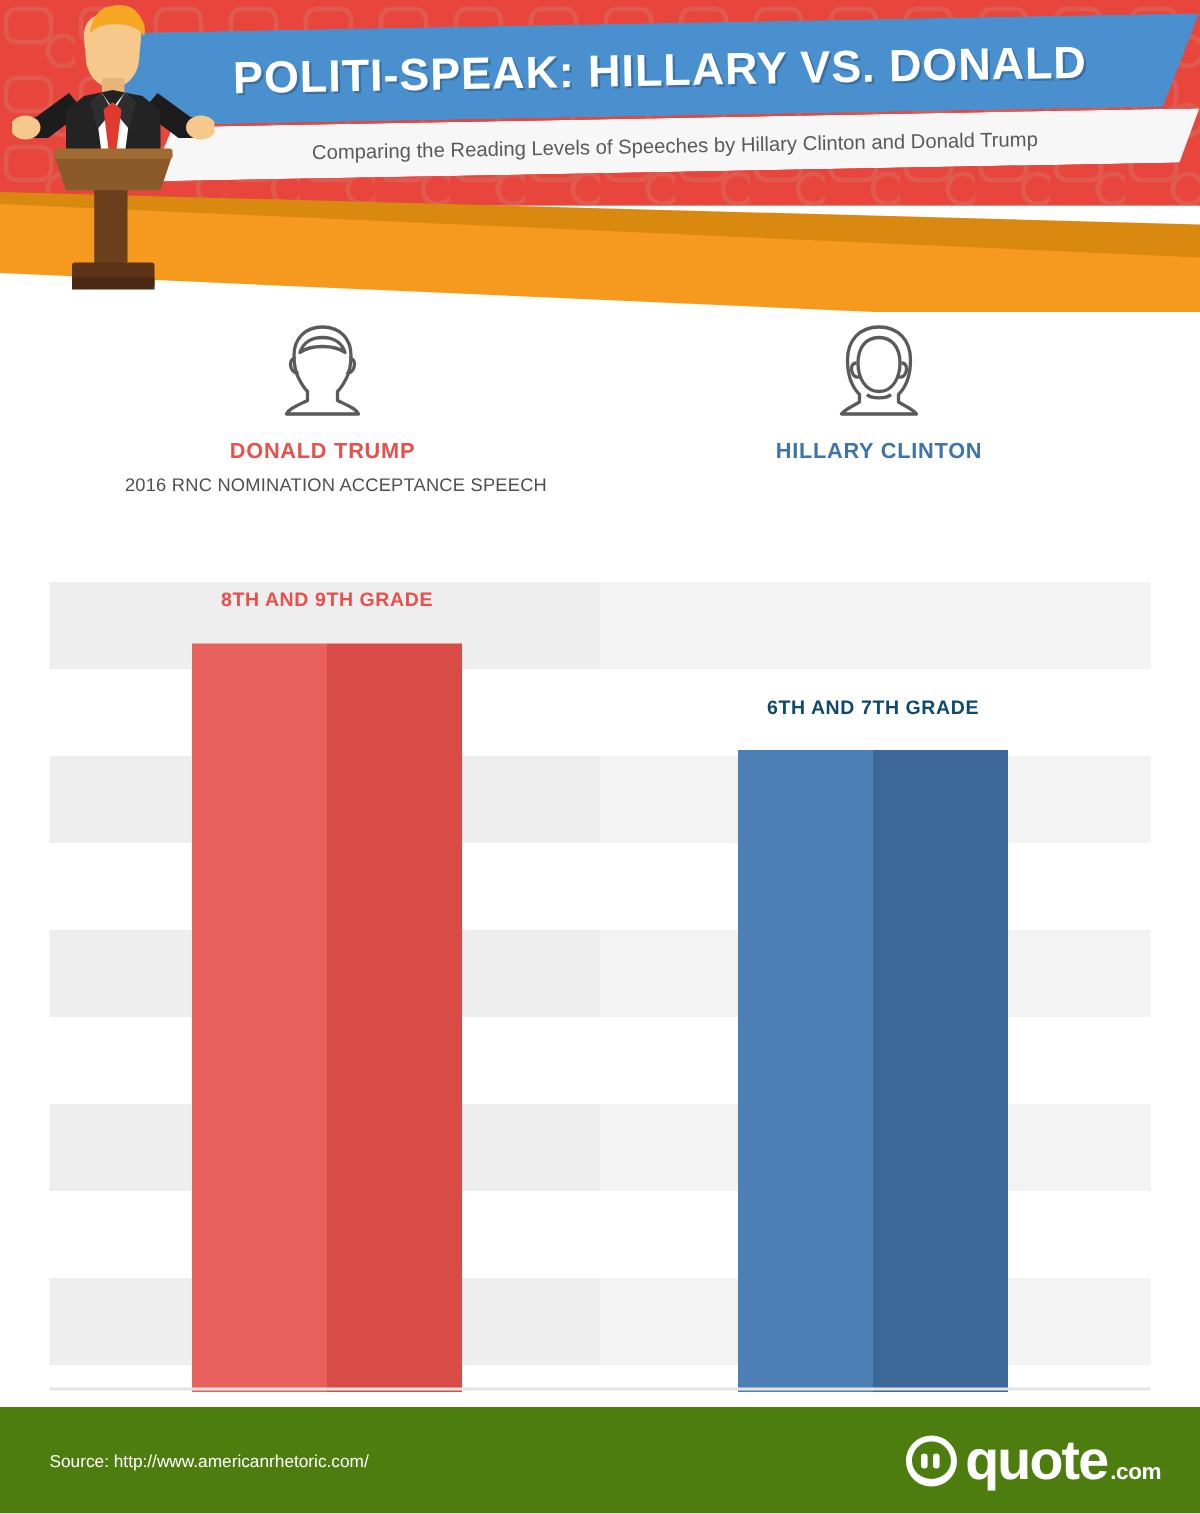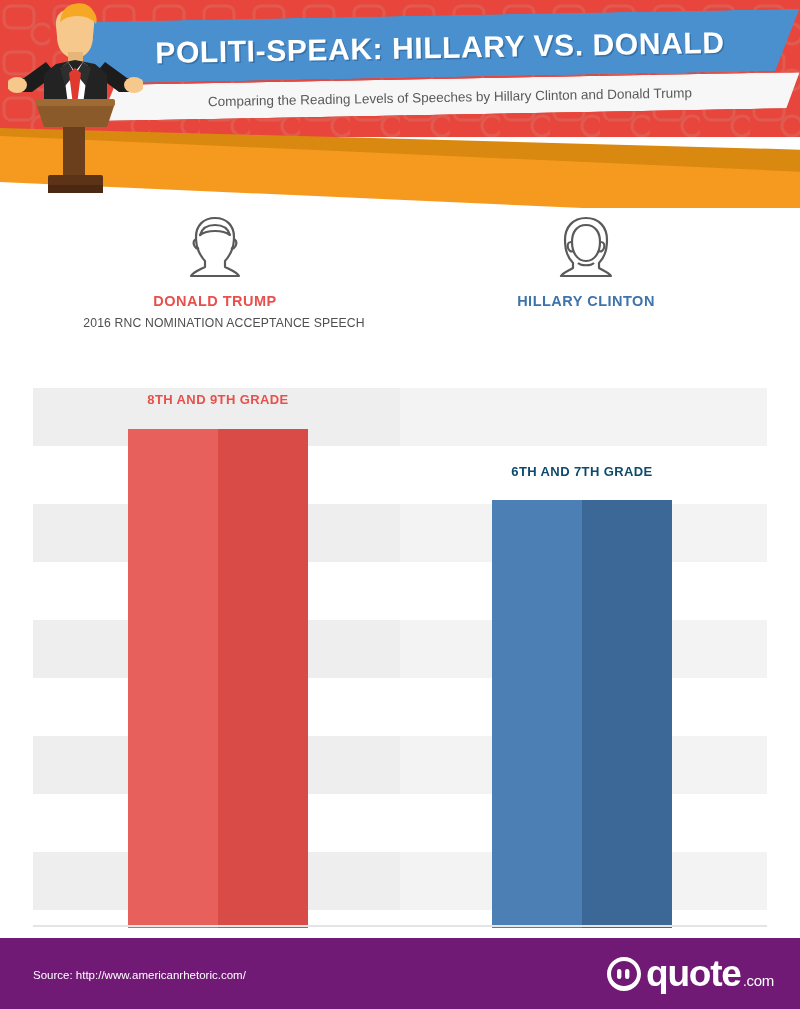--- a/index.html
+++ b/index.html
@@ -135,36 +135,36 @@
     position:absolute;
     width:260px; text-align:center;
     font-size:13px; font-weight:bold; letter-spacing:.4px;
   }
   .label-trump { left:88px; top:4px; color:#e8504b; }
   .label-clinton { left:452px; top:76px; color:#0c4a6e; }
 
   
   .footer {
     position:absolute; left:0; top:938px; width:800px; height:71px;
-    background:#701a75;
+    background:#4d7c0f;
   }
   .source {
     position:absolute; left:33px; top:31px;
     color:#ffffff; font-size:11.5px;
   }
   .logo {
     position:absolute; right:26px; top:17px;
     display:flex; align-items:baseline; color:#ffffff;
   }
   .logo-mark { margin-right:3px; align-self:center; }
   .logo-word {
     font-size:37px; font-weight:bold; letter-spacing:-1.2px; line-height:1;text-align:center;
   }
   .logo-tld {
-    font-size:15px; font-weight:normal; letter-spacing:-.3px; margin-left:2px;
+    font-size:15px; font-weight:bold; letter-spacing:-.3px; margin-left:2px;
   }
 </style>
 </head>
 <body>
 
 <div class="header">
   <svg class="header-pattern" viewBox="0 0 800 137" preserveAspectRatio="none">
     <defs>
       <pattern id="pat" width="50" height="46" patternUnits="userSpaceOnUse">
         <rect x="4" y="6" width="30" height="22" rx="7" fill="none" stroke="#e05a50" stroke-width="3"></rect>

